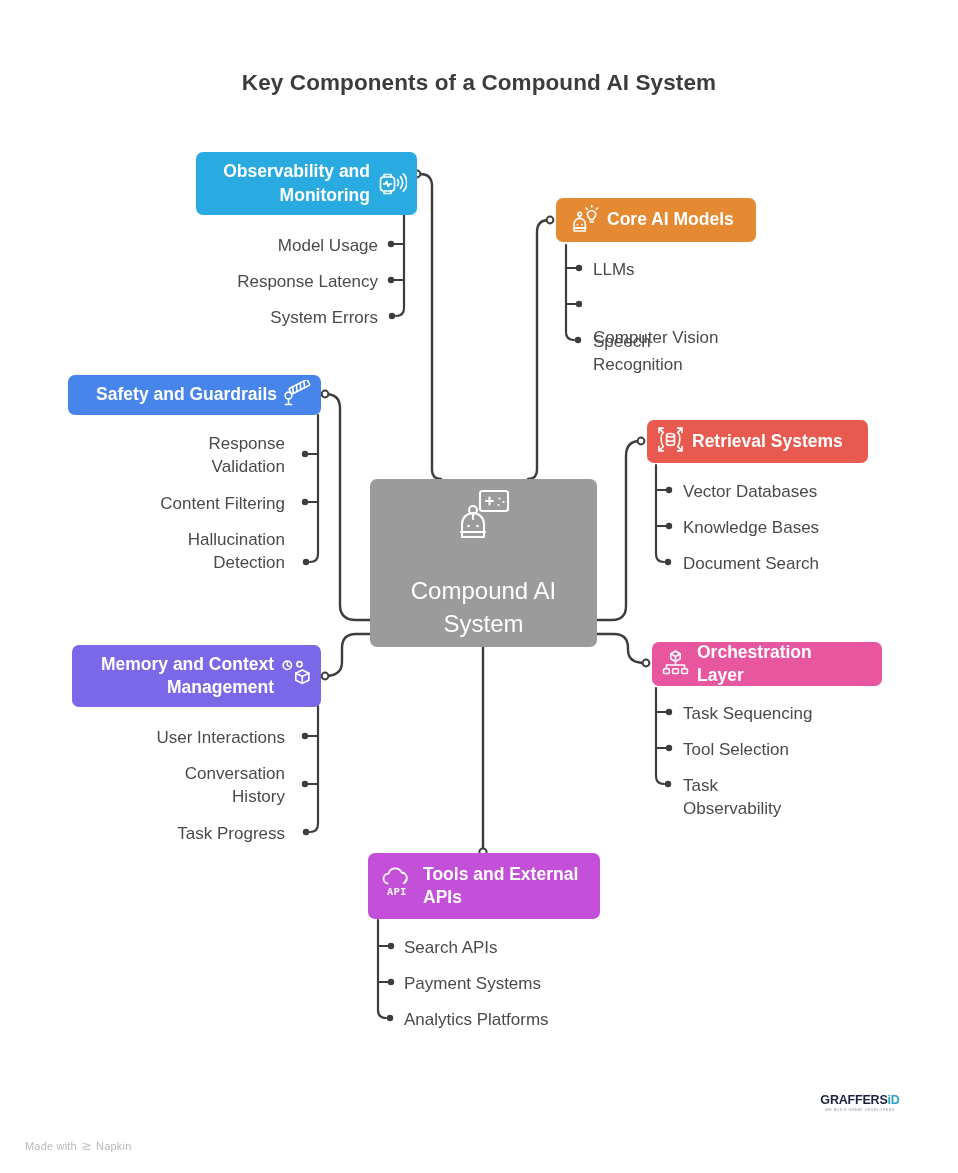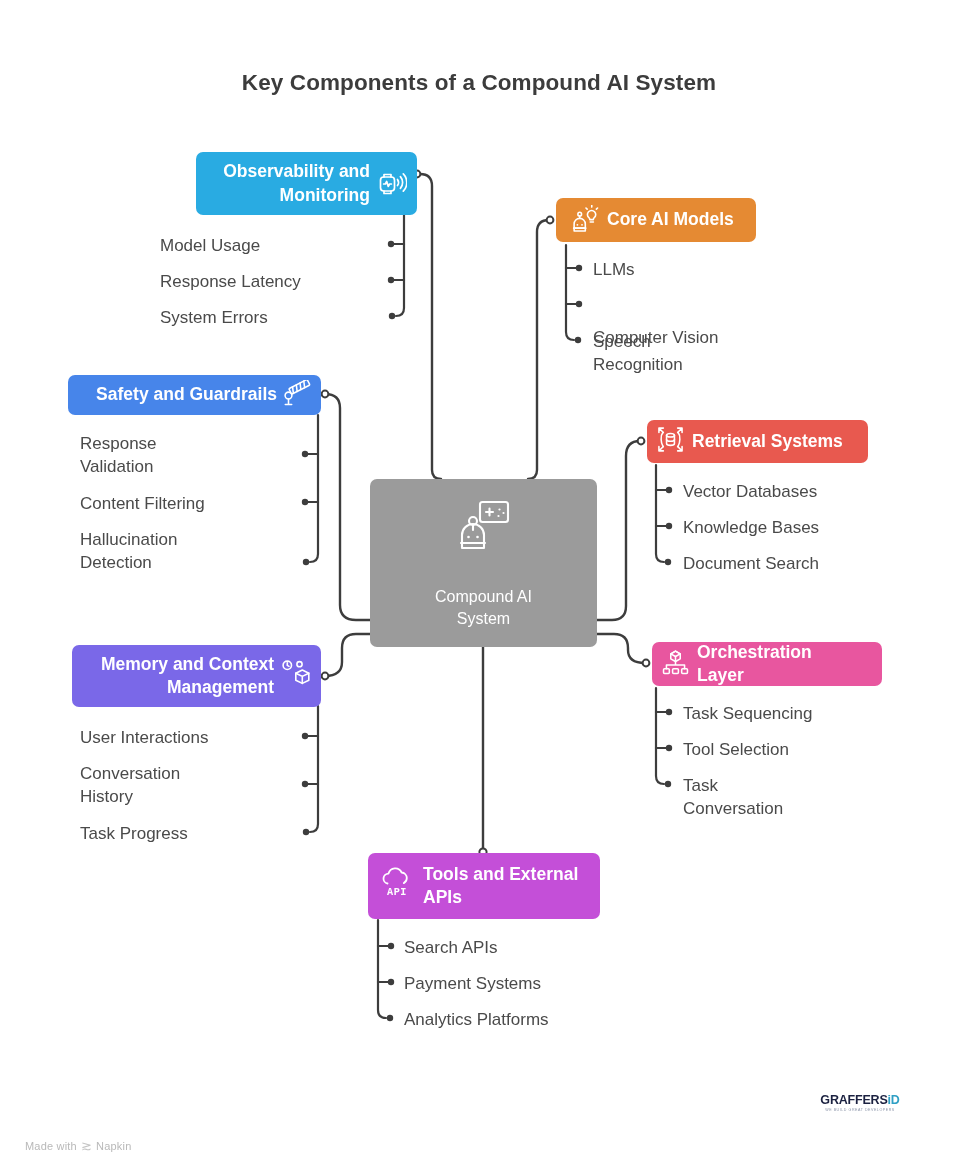--- a/index.html
+++ b/index.html
@@ -34,30 +34,30 @@
 
   
   #center-node {
     position: absolute;
     left: 370px; top: 479px; width: 227px; height: 168px;
     background: #9b9b9b; border-radius: 7px;
     display: flex; flex-direction: column;
     align-items: center; justify-content: center;
   }
   #center-node .ctext {
-    font-size: 16px; color: #ffffff; text-align: center;
+    font-size: 24px; color: #ffffff; text-align: center;
     line-height: 1.37; margin-top: 24px; white-space: pre-line;
   }
 
   .leaf {
     position: absolute;
     font-size: 17px; color: #4a4a4a; line-height: 1.33;
     white-space: pre-line;
   }
-  .leaf.r { }
+  .leaf.r { text-align: right; }
   .leaf.l { text-align: left; }
 
   #napkin {
     position: absolute; left: 25px; top: 1138px;
     font-size: 11px; color: #b9b9b9; letter-spacing: .2px;
     display: flex; align-items: center; gap: 4px;
   }
   #napkin .nk-logo { color: #c4c4c4; font-size: 13px; }
 
   #graffers {
@@ -303,21 +303,21 @@
         <rect x="1.6" y="20.4" width="6" height="5" rx="1"></rect>
         <rect x="11" y="20.4" width="6" height="5" rx="1"></rect>
         <rect x="20.4" y="20.4" width="6" height="5" rx="1"></rect>
       </svg>
     </span>
     <span class="ntext">Orchestration Layer</span>
   </div>
   <div class="leaf l" style="left:683px; top:703px; width:240px;">Task Sequencing</div>
   <div class="leaf l" style="left:683px; top:739px; width:240px;">Tool Selection</div>
   <div class="leaf l" style="left:683px; top:775px; width:160px;">Task
-Conversation</div>
+Observability</div>
 
   <div class="node" style="left:368px; top:853px; width:232px; height:66px; background:#c44fd8;
               padding:0 12px 0 12px; justify-content:flex-start; gap:9px;">
     <span class="nicon">
       <svg width="34" height="34" viewBox="0 0 34 34" fill="none" stroke="#ffffff" stroke-width="1.8" stroke-linecap="round" stroke-linejoin="round">
         <path d="M7.5 16.5a5 5 0 0 1 1-9.9 7 7 0 0 1 13.1-1.1 5.6 5.6 0 0 1 5.2 5.6 5.6 5.6 0 0 1-3 5"></path>
         <text x="17" y="27.6" font-family="'Liberation Mono', monospace" font-size="10.2" font-weight="bold" fill="#ffffff" stroke="none" text-anchor="middle" letter-spacing="0.5">API</text>
       </svg>
     </span>
     <span class="ntext">Tools and External

